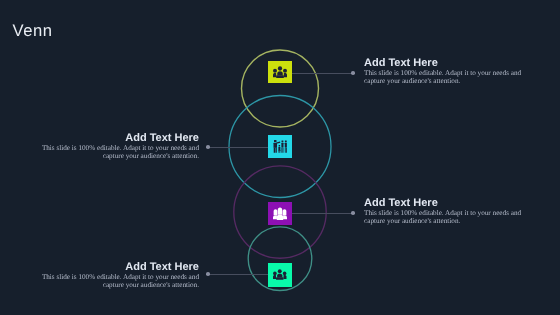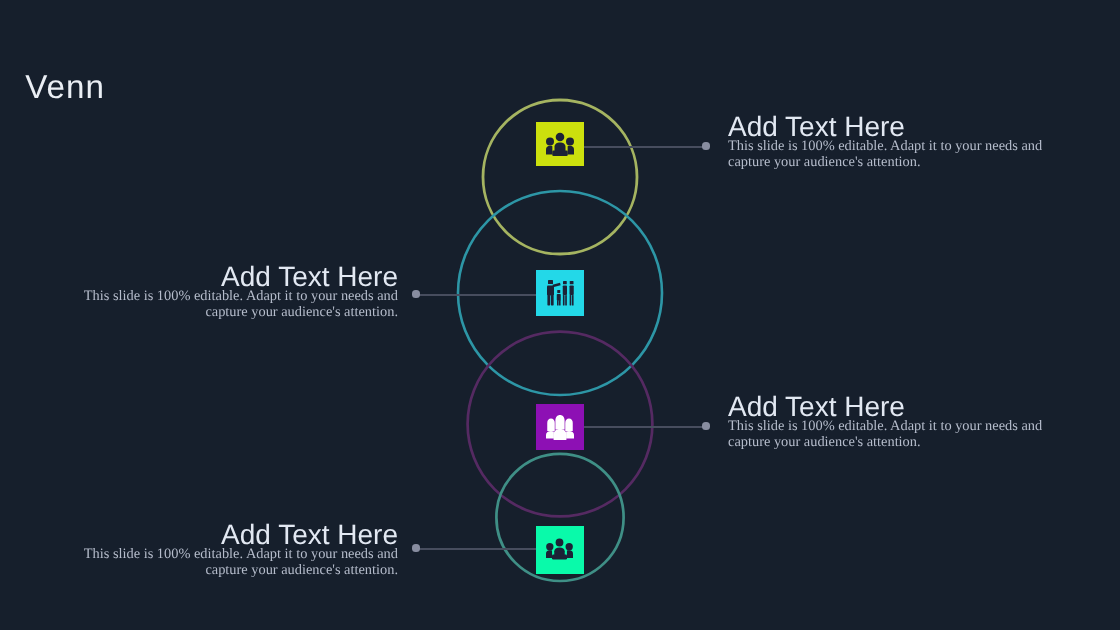--- a/index.html
+++ b/index.html
@@ -1,26 +1,26 @@
 <!DOCTYPE html>
 <html><head>
 <meta charset="utf-8">
 <style>
   html,body{margin:0;padding:0;}
   body{width:560px;height:315px;background:#161f2c;font-family:"Liberation Sans",sans-serif;overflow:hidden;
        -webkit-font-smoothing:antialiased;text-rendering:geometricPrecision;}
   .slide{position:relative;width:560px;height:315px;overflow:hidden;}
-  .title{position:absolute;left:12.6px;top:34px;font-size:16.6px;color:#eaeef4;font-weight:400;letter-spacing:.5px;}
+  .title{position:absolute;left:12.6px;top:21px;font-size:16.6px;color:#eaeef4;font-weight:400;letter-spacing:.5px;}
   .vennsvg{position:absolute;left:0;top:0;}
   .iconbox{position:absolute;display:flex;align-items:center;justify-content:center;}
   .iconbox svg{display:block;}
   .conn{position:absolute;height:1px;background:#474d5e;}
   .dot{position:absolute;width:3.6px;height:3.6px;border-radius:50%;background:#888da0;}
   .tb{position:absolute;width:161px;}
-  .tb .h{font-weight:normal;font-size:14px;color:#e2e8f2;line-height:8.3px;}
+  .tb .h{font-weight:bold;font-size:11px;color:#e2e8f2;line-height:8.3px;}
   .tb .b{font-size:7.2px;color:#b5bccb;line-height:7.9px;margin-top:2.9px;font-family:Liberation Serif, serif;}
   .tb.right{text-align:left;}
   .tb.left{text-align:right;}
 </style>
 </head>
 <body>
 
 <div class="slide">
   <div class="title">Venn</div>
 

